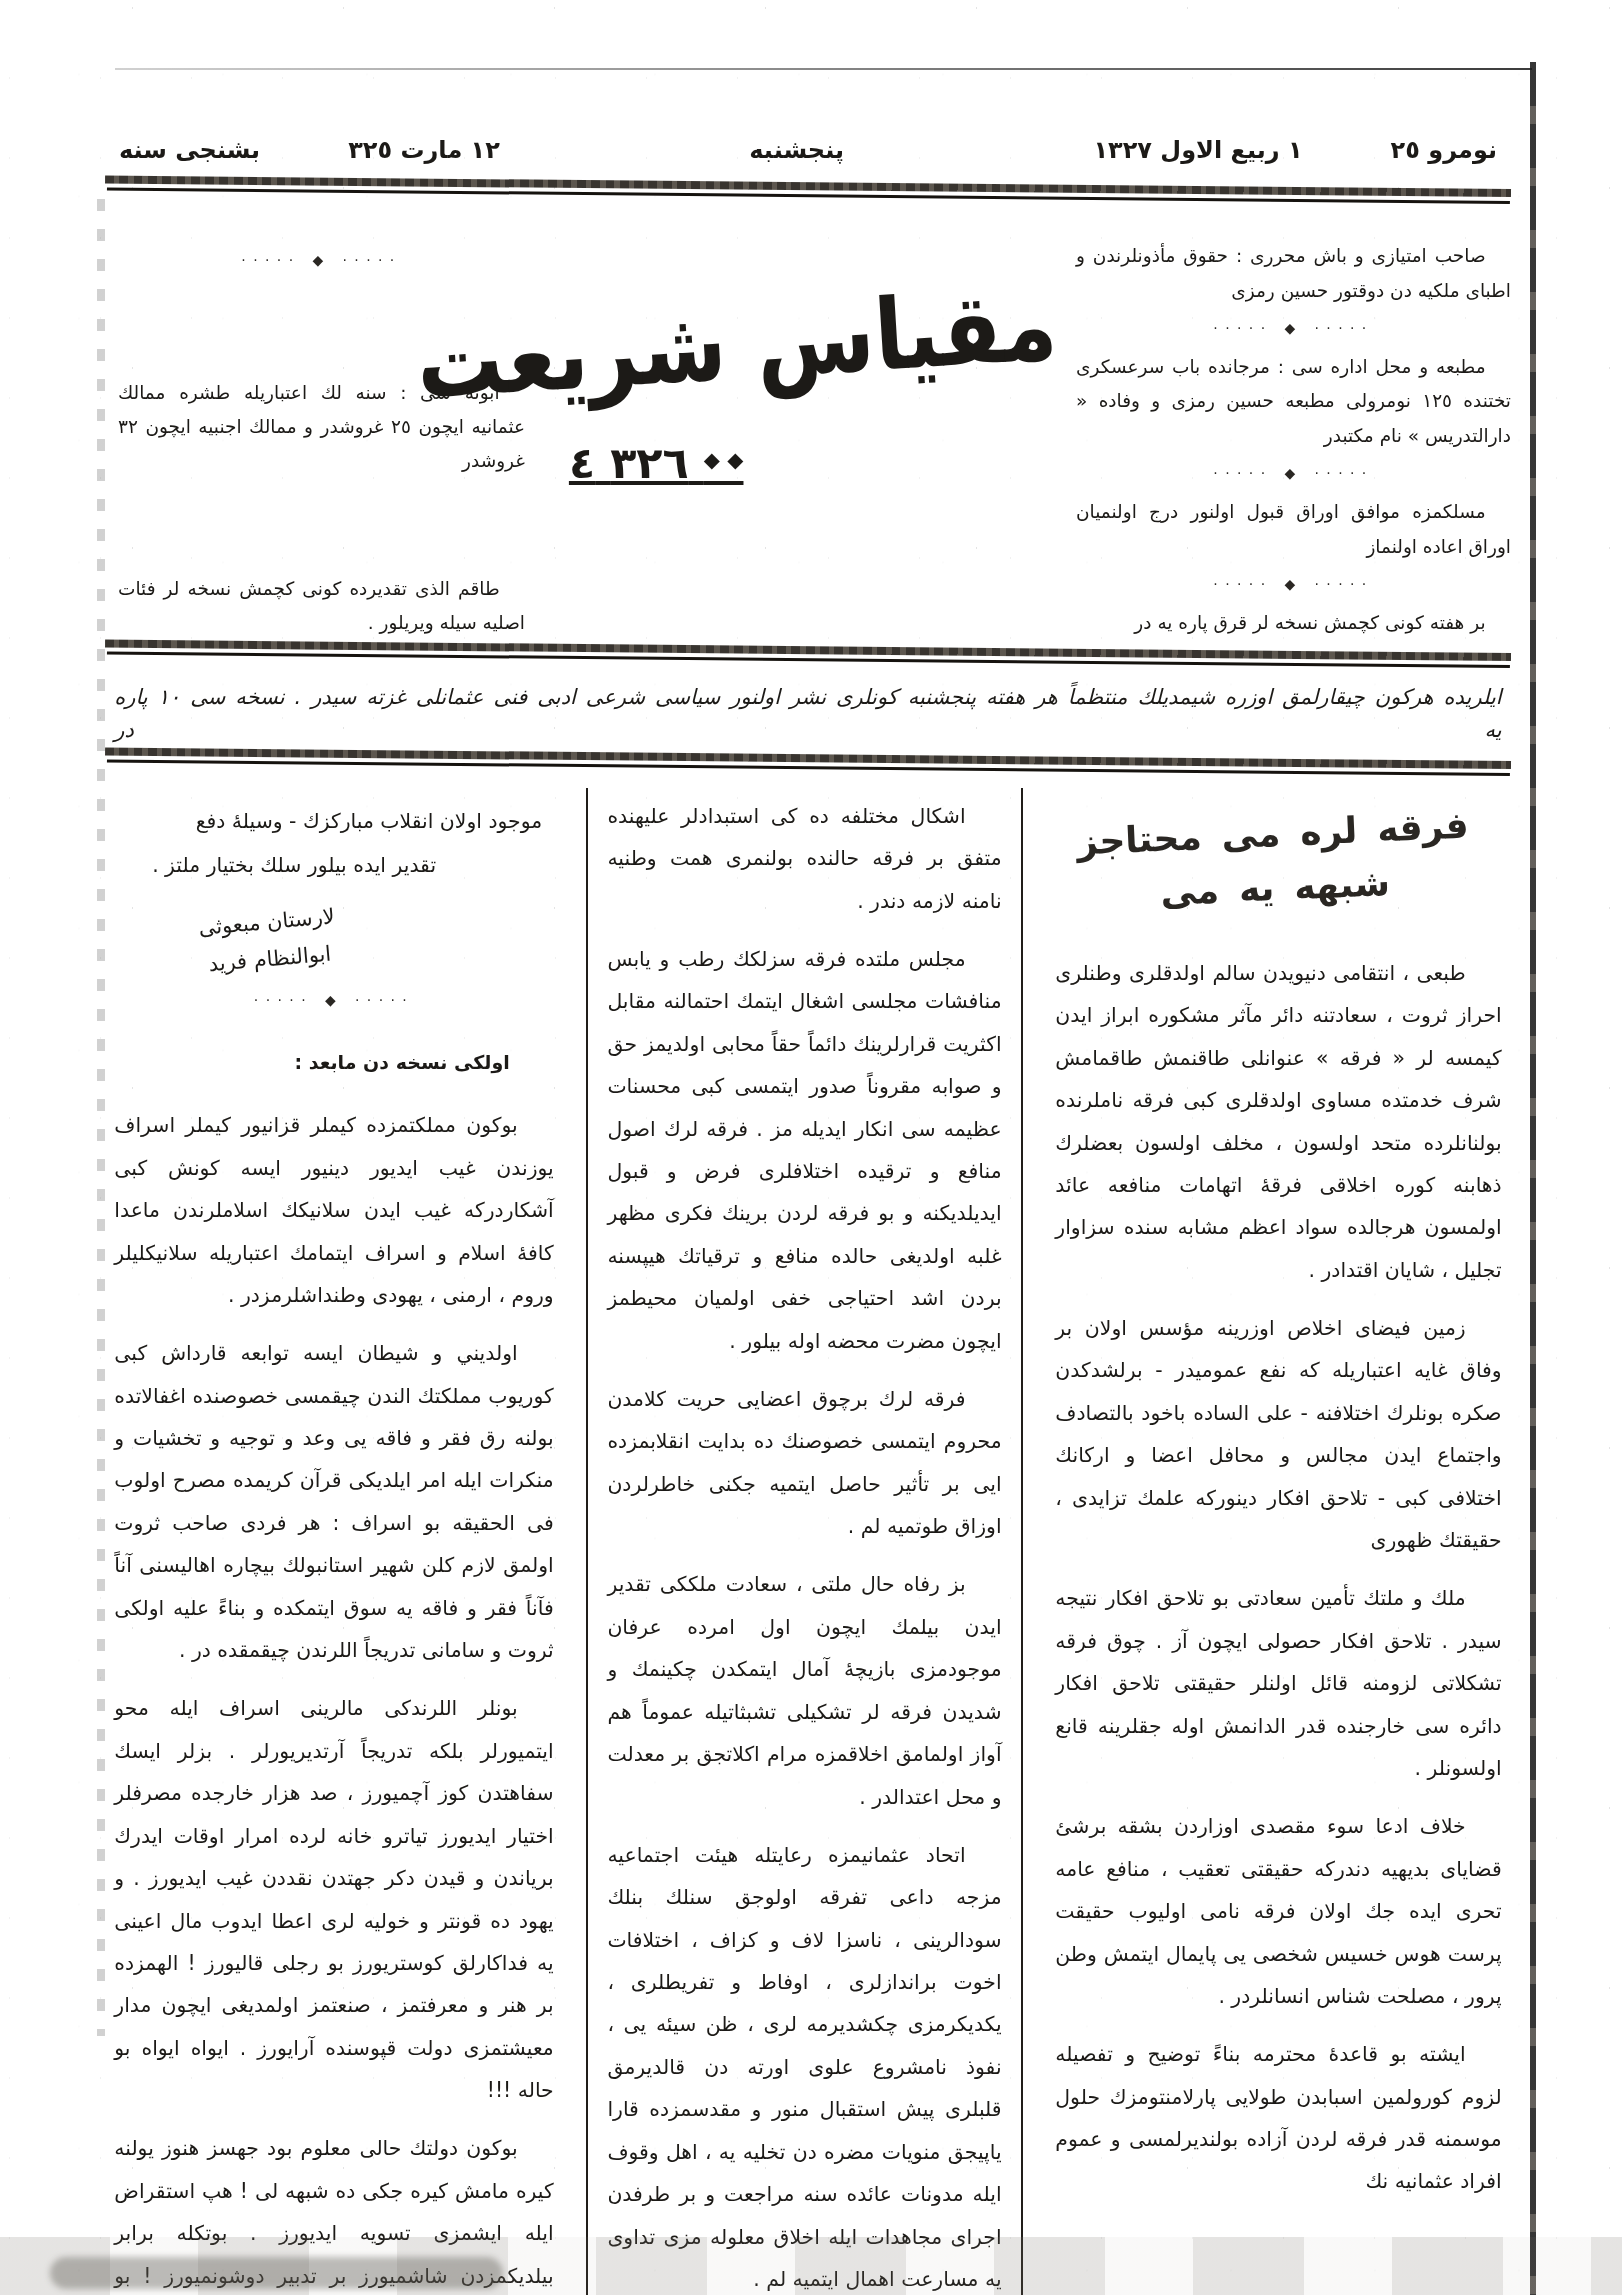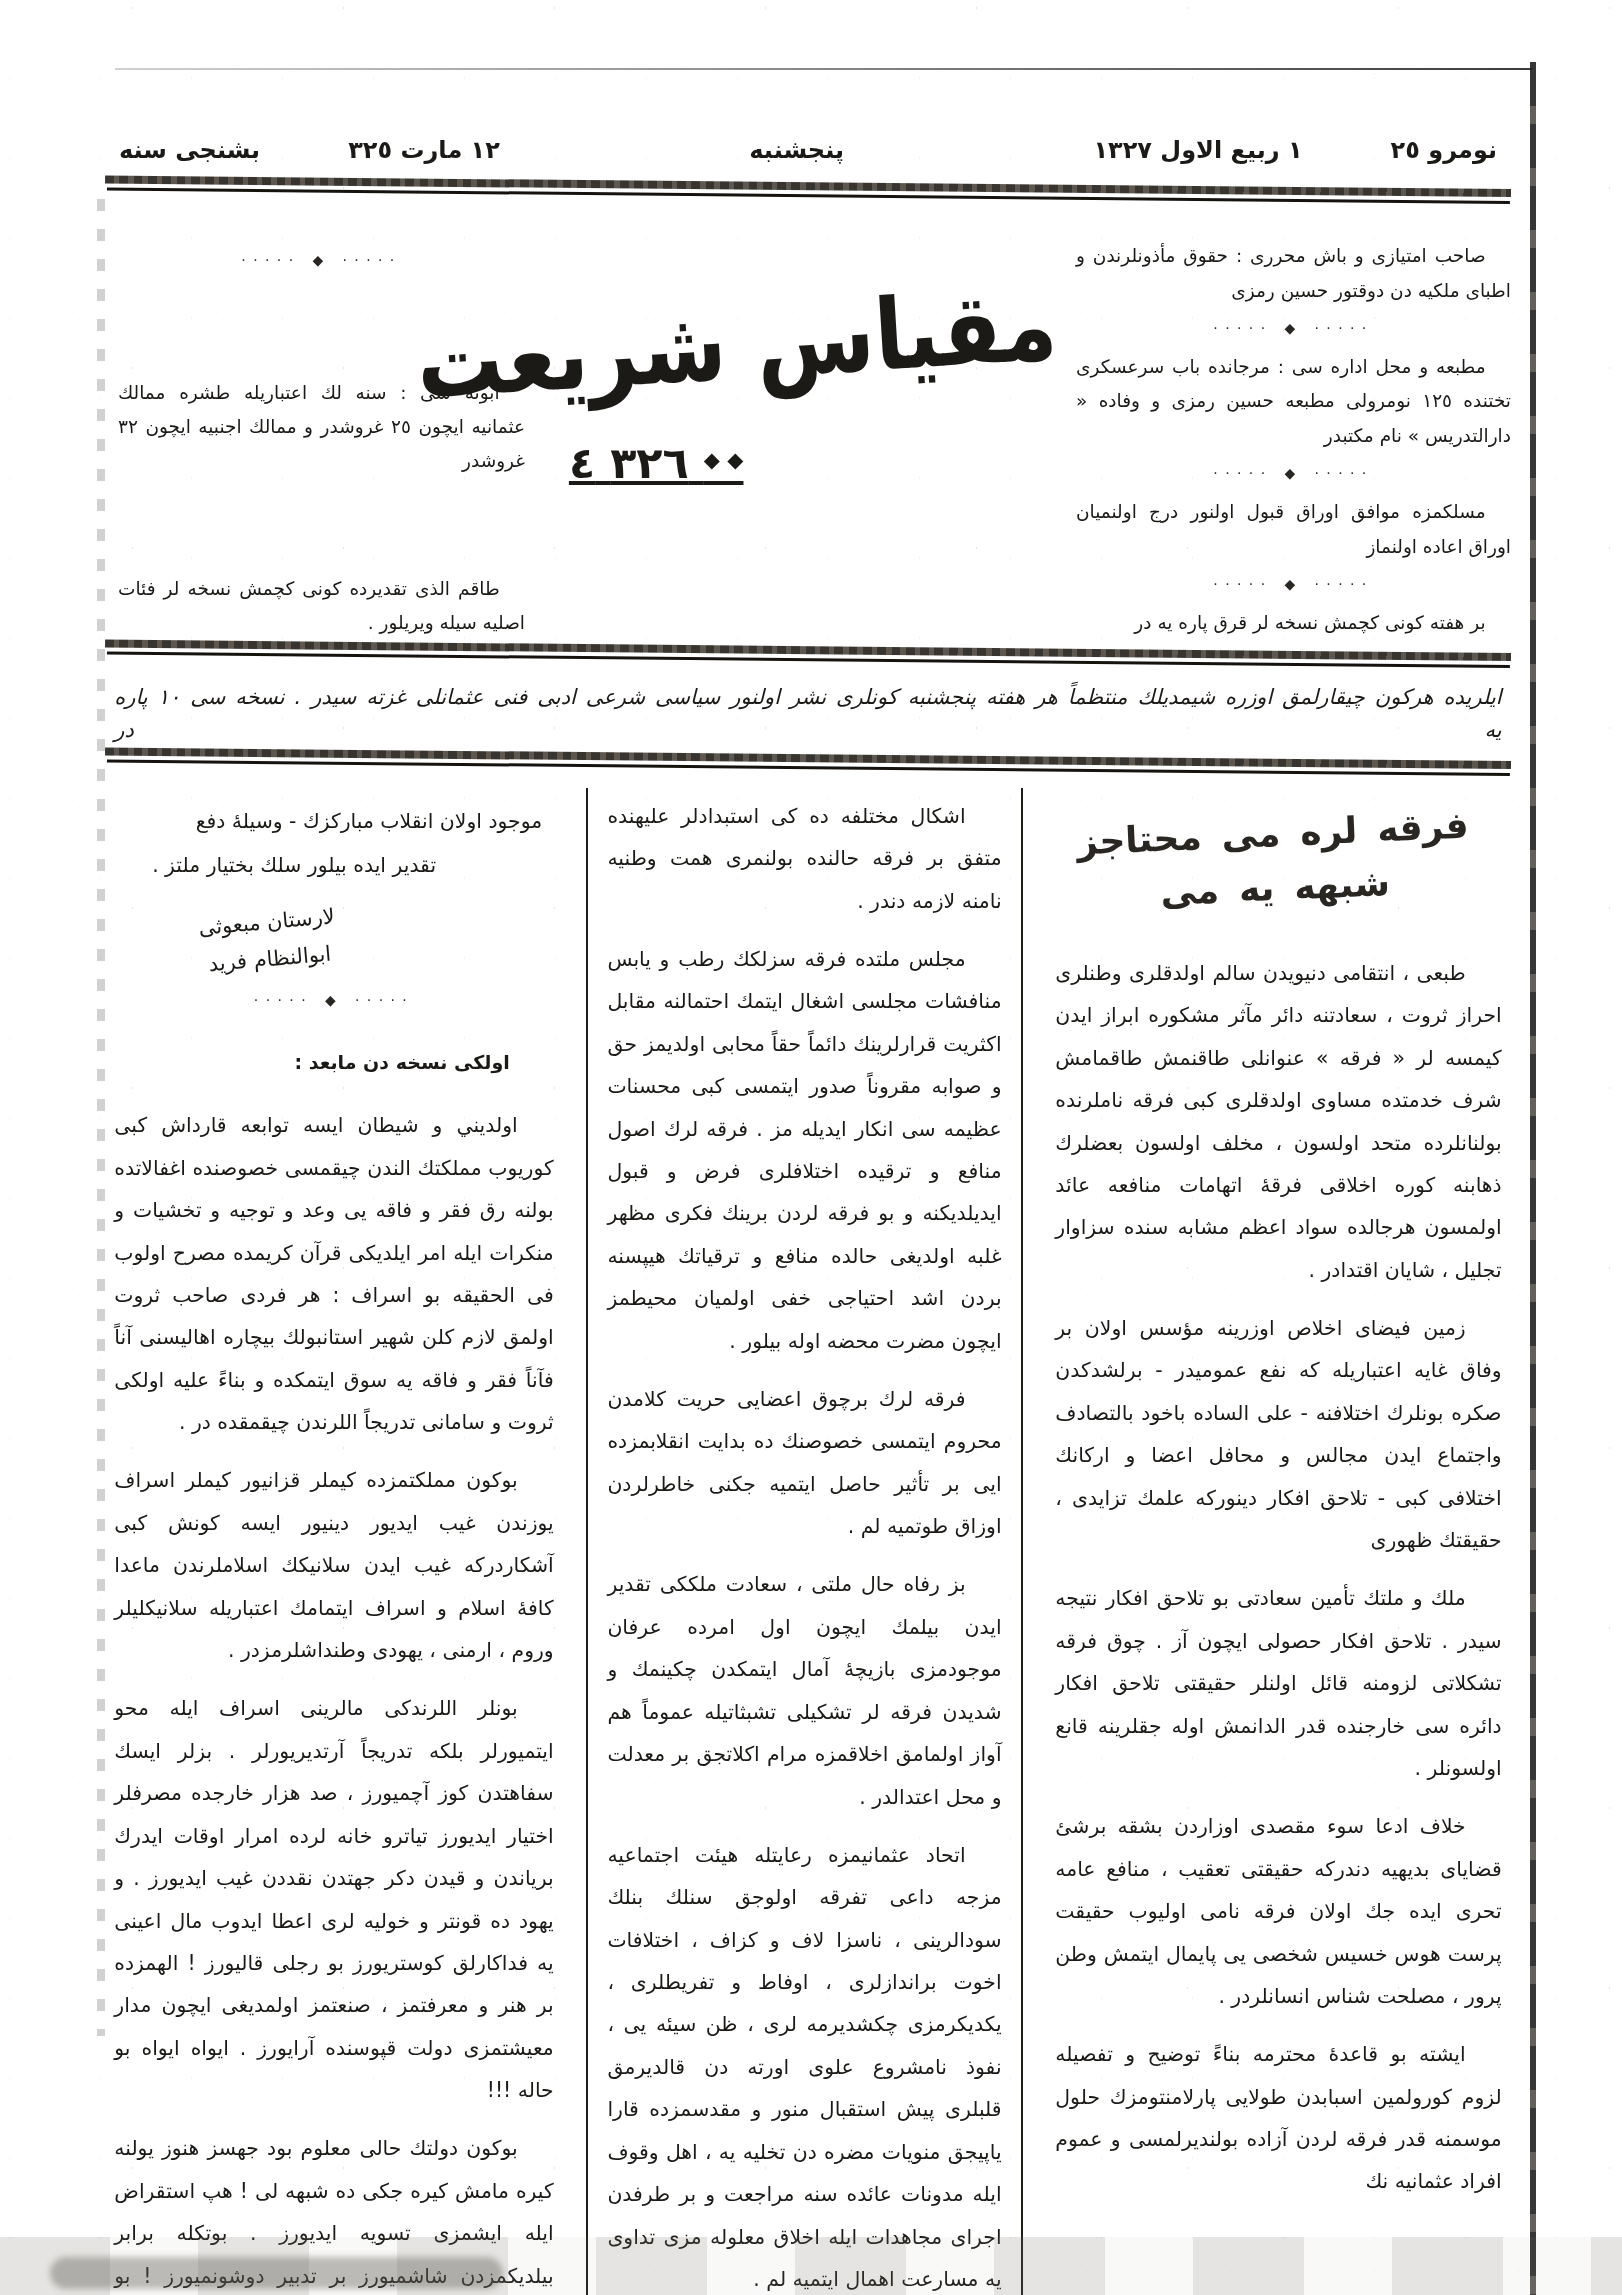--- a/index.html
+++ b/index.html
@@ -161,22 +161,22 @@
         <div class="poem">
           <span class="poem-line">موجود اولان انقلاب مباركزك - وسيلۀ دفع</span>
           <span class="poem-line indent">تقدير ايده بيلور سلك بختيار ملتز .</span>
         </div>
         <div class="signature">
           <div>لارستان مبعوثى</div>
           <div>ابوالنظام فريد</div>
         </div>
         <div class="ornament">····· ◆ ·····</div>
         <h3 class="section-heading">اولكى نسخه دن مابعد :</h3>
+        <p>بوكون مملكتمزده كيملر قزانيور كيملر اسراف يوزندن غيب ايديور دينيور ايسه كونش كبى آشكاردركه غيب ايدن سلانيكك اسلاملرندن ماعدا كافۀ اسلام و اسراف ايتمامك اعتباريله سلانيكليلر وروم ، ارمنى ، يهودى وطنداشلرمزدر .</p>
         <p>اولديني و شيطان ايسه توابعه قارداش كبى كوريوب مملكتك الندن چيقمسى خصوصنده اغفالاتده بولنه رق فقر و فاقه يى وعد و توجيه و تخشيات و منكرات ايله امر ايلديكى قرآن كريمده مصرح اولوب فى الحقيقه بو اسراف : هر فردى صاحب ثروت اولمق لازم كلن شهير استانبولك بيچاره اهاليسنى آناً فآناً فقر و فاقه يه سوق ايتمكده و بناءً عليه اولكى ثروت و سامانى تدريجاً اللرندن چيقمقده در .</p>
-        <p>بوكون مملكتمزده كيملر قزانيور كيملر اسراف يوزندن غيب ايديور دينيور ايسه كونش كبى آشكاردركه غيب ايدن سلانيكك اسلاملرندن ماعدا كافۀ اسلام و اسراف ايتمامك اعتباريله سلانيكليلر وروم ، ارمنى ، يهودى وطنداشلرمزدر .</p>
         <p>بونلر اللرندكى مالرينى اسراف ايله محو ايتميورلر بلكه تدريجاً آرتديريورلر . بزلر ايسك سفاهتدن كوز آچميورز ، صد هزار خارجده مصرفلر اختيار ايديورز تياترو خانه لرده امرار اوقات ايدرك برياندن و قيدن دكر جهتدن نقددن غيب ايديورز . و يهود ده قونتر و خوليه لرى اعطا ايدوب مال اعينى يه فداكارلق كوستريورز بو رجلى قاليورز ! الهمزده بر هنر و معرفتمز ، صنعتمز اولمديغى ايچون مدار معيشتمزى دولت قپوسنده آرايورز . ايواه ايواه بو حاله !!!</p>
         <p>بوكون دولتك حالى معلوم بود جهسز هنوز يولنه كيره مامش كيره جكى ده شبهه لى ! هپ استقراض ايله ايشمزى تسويه ايديورز . بوتكله برابر بيلديكمزدن شاشميورز بر تدبير دوشونميورز ! بو ايشمزى بيلمامزلكمزدن</p>
       </article>
 
     </section>
 
   </div>
 </div>
 
 

